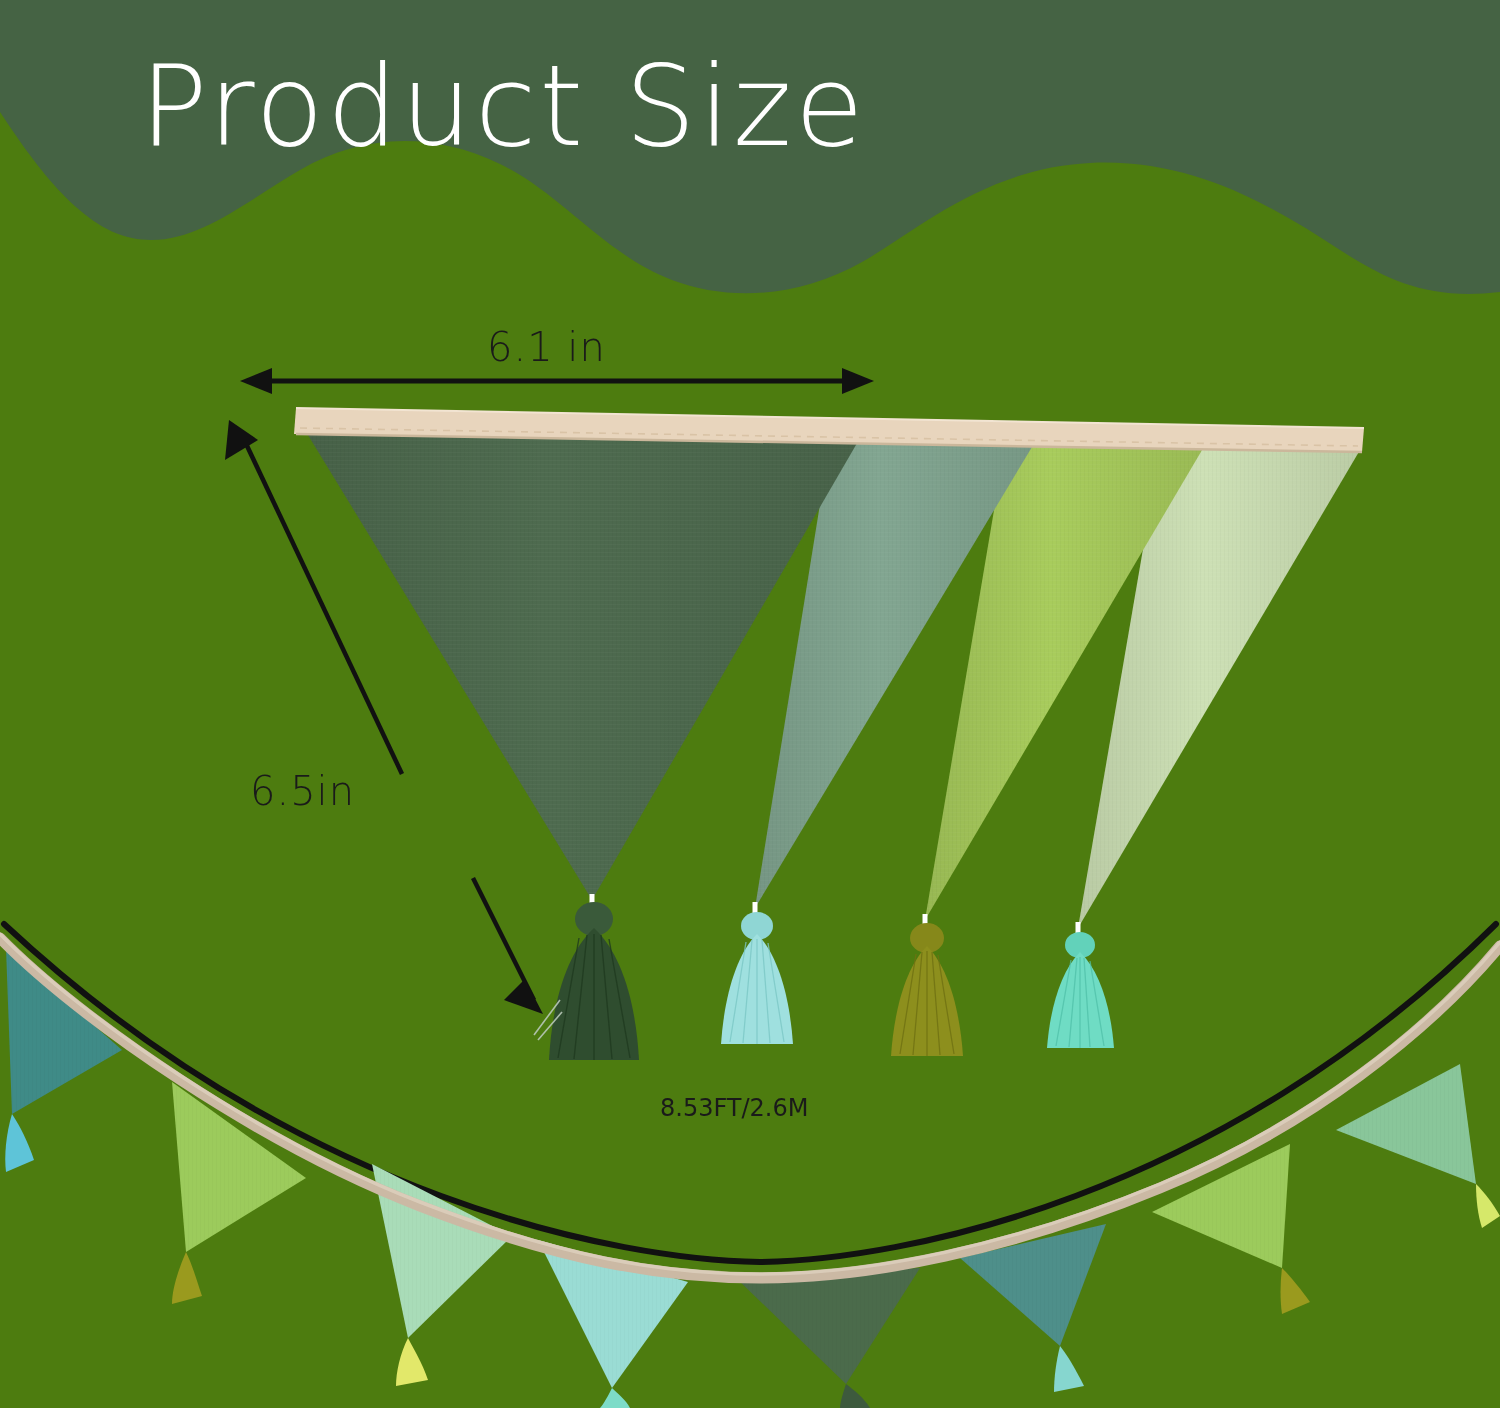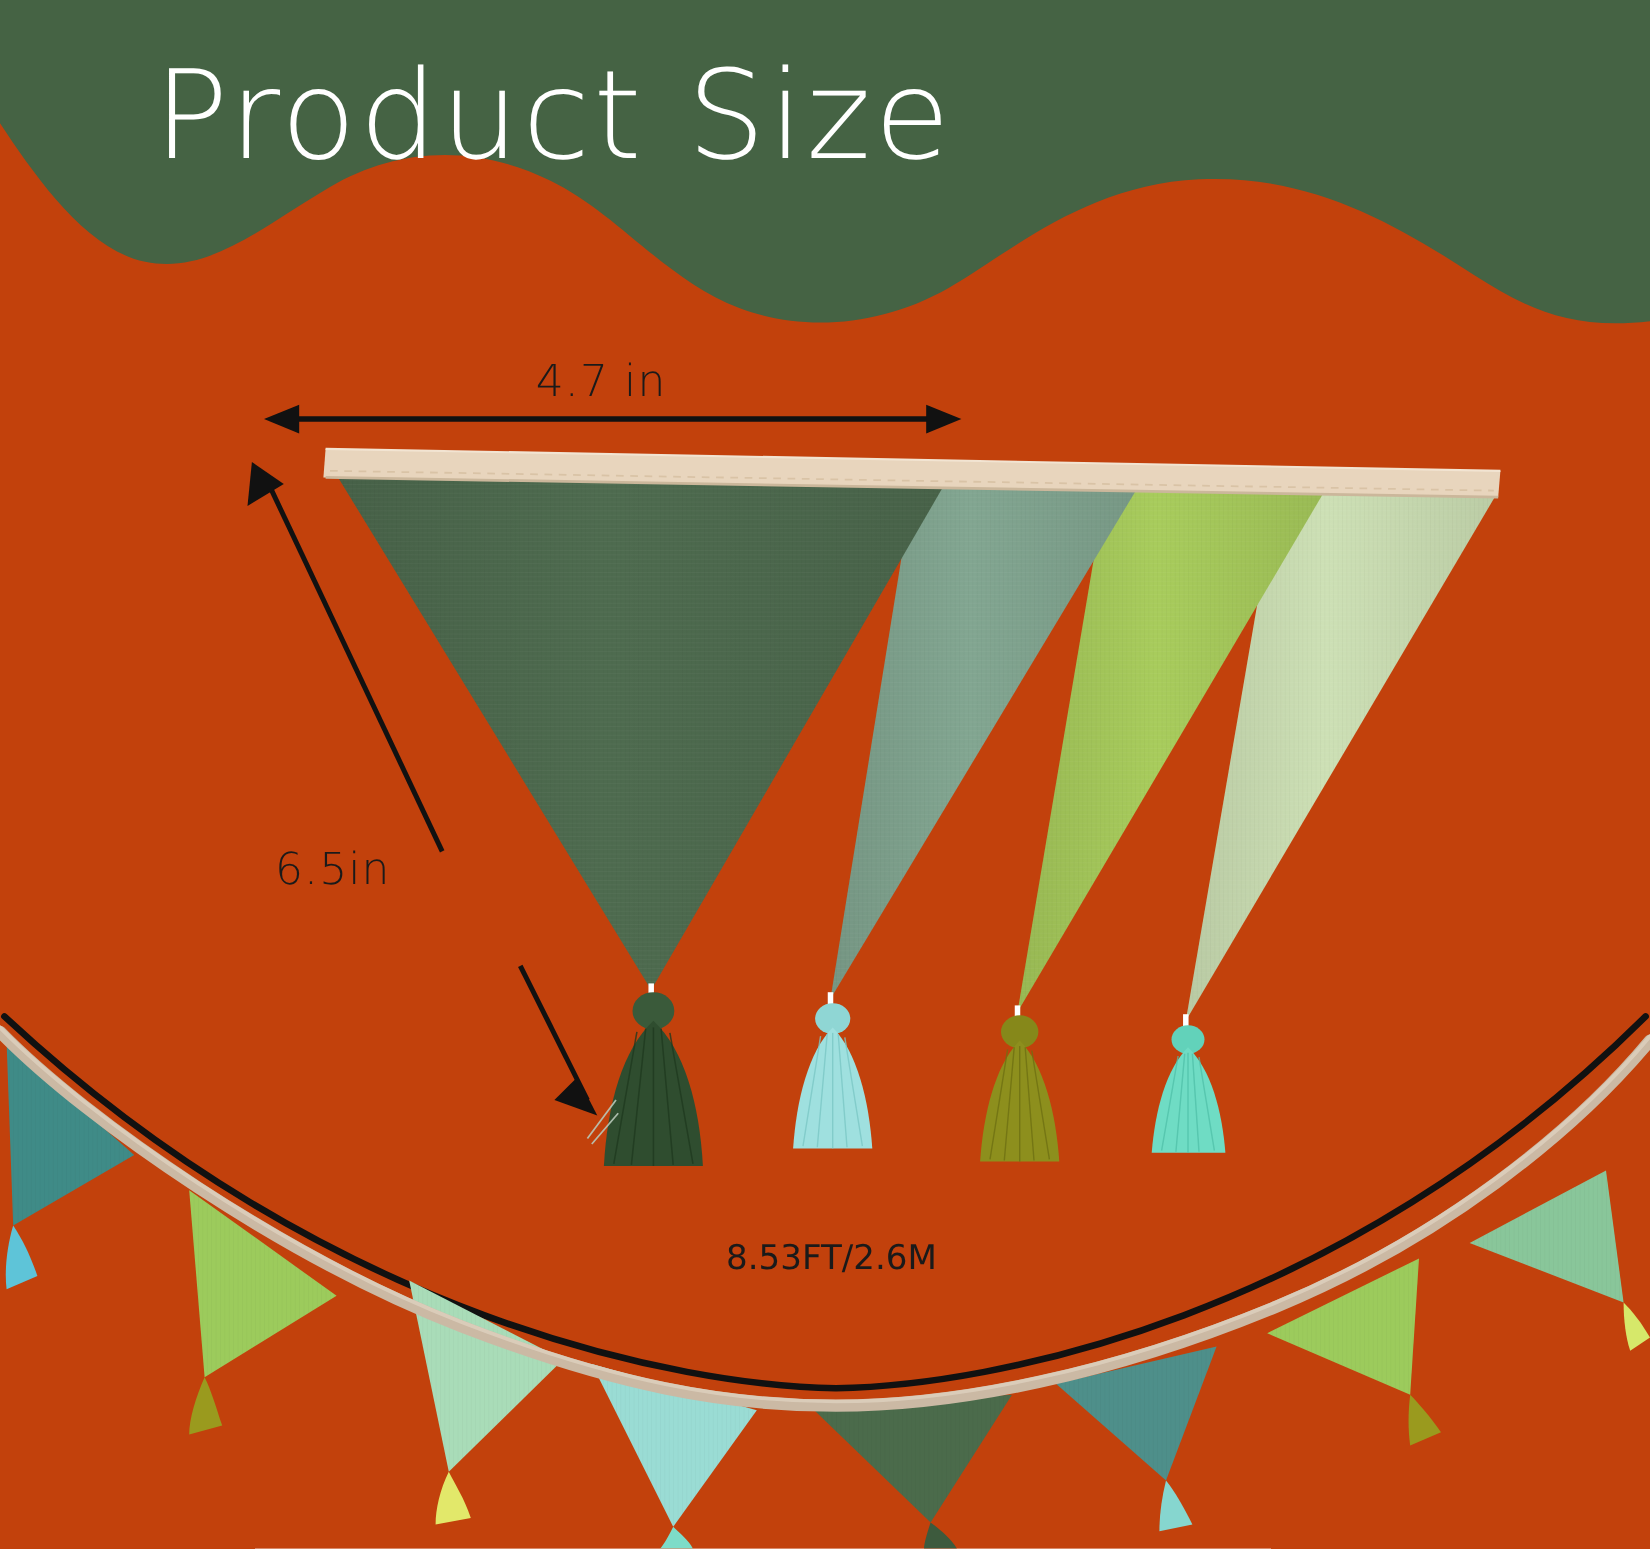--- a/index.html
+++ b/index.html
@@ -7,21 +7,21 @@
     width: 1500px;
     height: 1408px;
     background: #ffffff;
     font-family: "DejaVu Sans", sans-serif;
     overflow: hidden;
   }
   #page {
     position: relative;
     width: 1500px;
     height: 1408px;
-    background: #c2410c;
+    background: #4d7c0f;
   }
 
   
   #header-banner {
     position: absolute;
     left: 0; top: 0;
     width: 1500px;
     height: 330px;
     overflow: hidden;
     pointer-events: none;
@@ -65,22 +65,22 @@
   }
   #label-height {
     left: 250px;
     top: 768px;
     font-size: 40px;
     font-weight: 300;
     letter-spacing: 1px;
   }
   #label-length {
     left: 660px;
-    top: 1126px;
-    font-size: 31px;
+    top: 1094px;
+    font-size: 24px;
     font-weight: 400;
     letter-spacing: 0px;
   }
 
   
   #garland-figure {
     position: absolute;
     left: 0; top: 900px;
     width: 1500px;
     height: 508px;
@@ -203,21 +203,21 @@
 
       <g>
         <path d="M296,108 L1364,128 L1362,152 L294,134 Z" fill="#e8d5bd"></path>
         <path d="M296,134 L1362,152" stroke="#cbb79b" stroke-width="2.5" fill="none"></path>
         <path d="M300,128 L1358,146" stroke="#d9c3a6" stroke-width="1.6" stroke-dasharray="7 6" fill="none"></path>
         <path d="M296,108 L1364,128" stroke="#f2e4d2" stroke-width="2" fill="none"></path>
       </g>
     </svg>
   </div>
 
-  <div class="dim-label" id="label-width">4.7 in</div>
+  <div class="dim-label" id="label-width">6.1 in</div>
 
   <div class="dim-label" id="label-height">6.5in</div>
 
   <div class="dim-label" id="label-length">8.53FT/2.6M</div>
 
   <div id="garland-figure">
     <svg width="1500" height="508" viewBox="0 0 1500 508" xmlns="http://www.w3.org/2000/svg">
       <defs>
         <pattern id="weave2" width="4" height="4" patternUnits="userSpaceOnUse">
           <rect width="4" height="4" fill="none"></rect>

